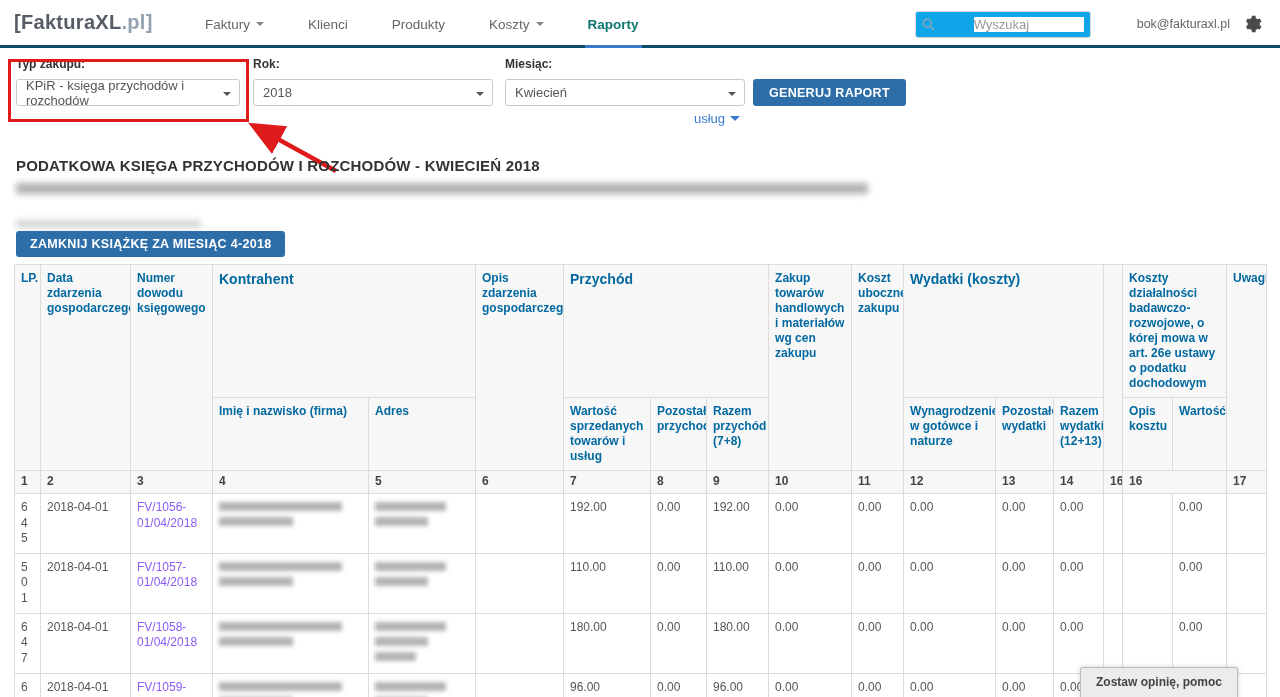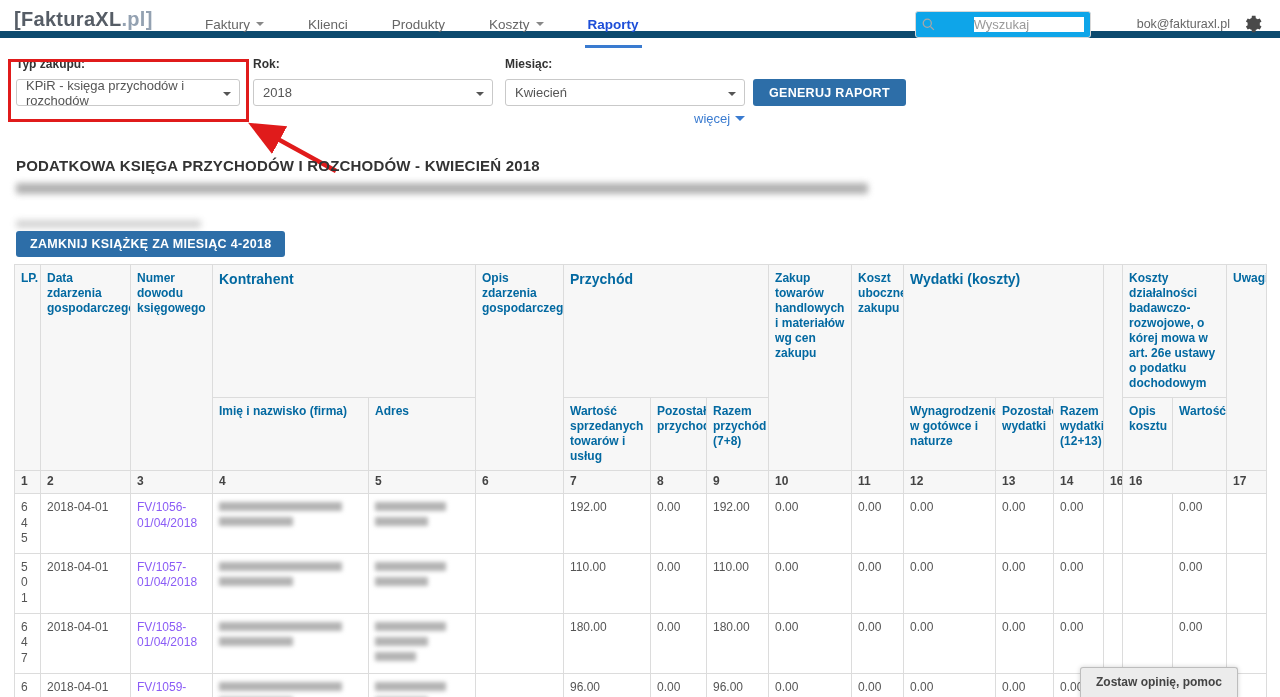--- a/index.html
+++ b/index.html
@@ -1,31 +1,31 @@
 <!DOCTYPE html>
 <html><head>
 <meta charset="utf-8">
 <style>
   * { margin:0; padding:0; box-sizing:border-box; }
   html,body { background:#fff; }
   body { font-family:"Liberation Sans","DejaVu Sans",sans-serif; }
   .page { position:relative; width:1280px; height:697px; overflow:hidden; background:#fff; }
 
   
-  .navbar { position:absolute; top:0; left:0; width:1280px; height:38px; background:#fff;
-            border-bottom:7px solid #0c4a6e; display:flex; align-items:flex-end; }
+  .navbar { position:absolute; top:0; left:0; width:1280px; height:48px; background:#fff;
+            border-bottom:3px solid #0c4a6e; display:flex; align-items:center; }
   .logo { margin-left:14px; font-size:20px; font-weight:bold; letter-spacing:0.3px; white-space:nowrap; }
   .logo .l1 { color:#565d66; }
   .logo .l2 { color:#93a1b1; }
   .nav-menu { position:absolute; left:202px; top:0; height:48px; display:flex; gap:38px; }
   .nav-item { position:relative; height:48px; display:flex; align-items:center; font-size:13.5px;
               color:#666; cursor:pointer; padding:0 3px; white-space:nowrap; }
   .nav-item .caret { display:inline-block; width:0; height:0; border:4px solid transparent;
                      border-top-color:#888; margin-left:6px; margin-top:4px; }
-  .nav-item.active { color:#1d4ed8; font-weight:bold; }
+  .nav-item.active { color:#0f766e; font-weight:bold; }
   .nav-item.active::after { content:""; position:absolute; left:0; right:0; bottom:0; height:3px; background:#3a7bd0; }
   .nav-right { position:absolute; right:18px; top:0; height:48px; display:flex; align-items:center; }
   .searchbox { display:flex; align-items:center; width:176px; height:27px; border:1px solid #d8d8d8;
                border-radius:3px; background:#0ea5e9; padding:0 6px;gap:34px; }
   .searchbox input { border:none; outline:none; flex:1; font-size:13px; color:#555; min-width:0;
                      font-family:"Liberation Sans","DejaVu Sans",sans-serif; }
   .searchbox input::placeholder { color:#9a9a9a; }
   .user-email { margin-left:46px; font-size:12.5px; color:#666; }
   .gear { margin-left:12px; width:20px; height:20px; cursor:pointer; }
 
@@ -127,21 +127,21 @@
   <div class="select" style="left:253px; top:79px; width:240px;">
     <span>2018</span>
   </div>
   <div class="select" style="left:505px; top:79px; width:240px;">
     <span>Kwiecień</span>
   </div>
 
   <button class="btn-primary gen-btn">GENERUJ RAPORT</button>
 
   <div class="more-link">
-    <span>więcej</span>
+    <span>usług</span>
     <span class="caret"></span>
   </div>
 
   <div class="annotation-box"></div>
   <svg class="annotation-arrow" width="105" height="62" viewBox="0 0 105 62">
     <defs>
       <marker id="ah" markerWidth="9" markerHeight="8" refX="6.5" refY="3.5" orient="auto">
         <path d="M0,0 L8,3.5 L0,7 Z" fill="#e01b1b"></path>
       </marker>
     </defs>

